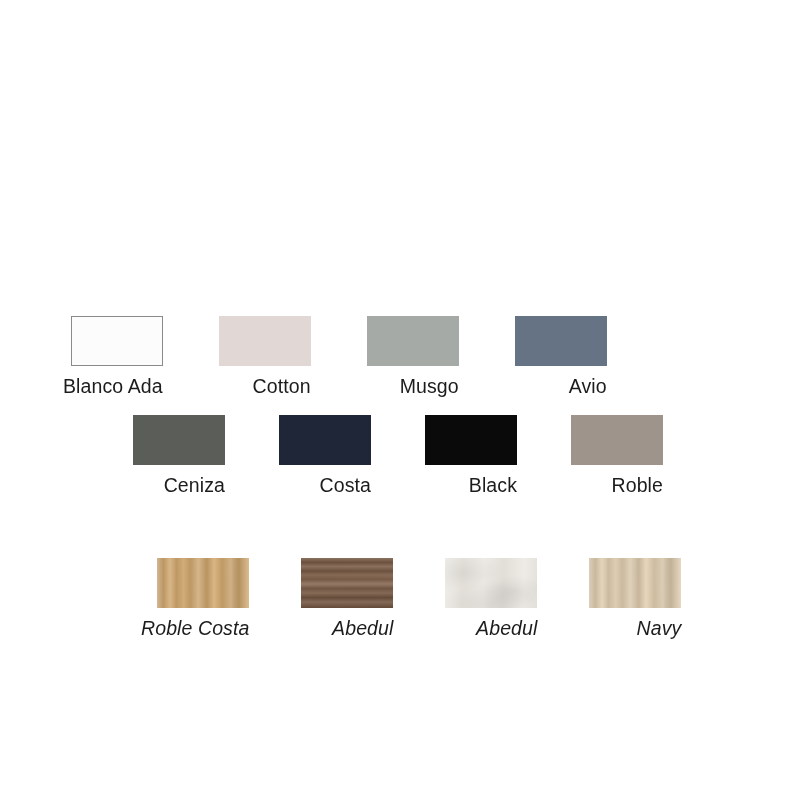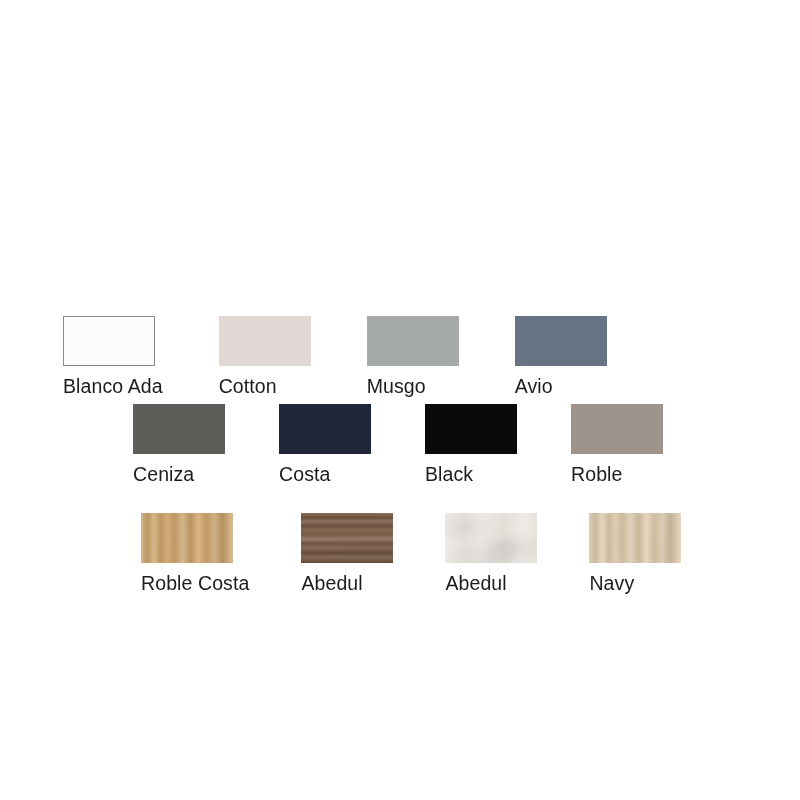--- a/index.html
+++ b/index.html
@@ -23,27 +23,27 @@
     height: 800px;
   }
 
   .swatch-row {
     position: absolute;
     display: flex;
     align-items: flex-start;
   }
 
   #row-0 { left: 63px;  top: 316px; }
-  #row-1 { left: 133px; top: 404px; }
-  #row-2 { left: 141px; top: 513px; }
+  #row-1 { left: 133px; top: 415px; }
+  #row-2 { left: 141px; top: 558px; font-style: italic; }
 
   .swatch-cell {
     display: flex;
     flex-direction: column;
-    align-items: flex-start;
+    align-items: flex-end;
   }
 
   .chip {
     width: 92px;
     height: 50px;
     position: relative;
     overflow: hidden;
     background-repeat: no-repeat;
   }
 

